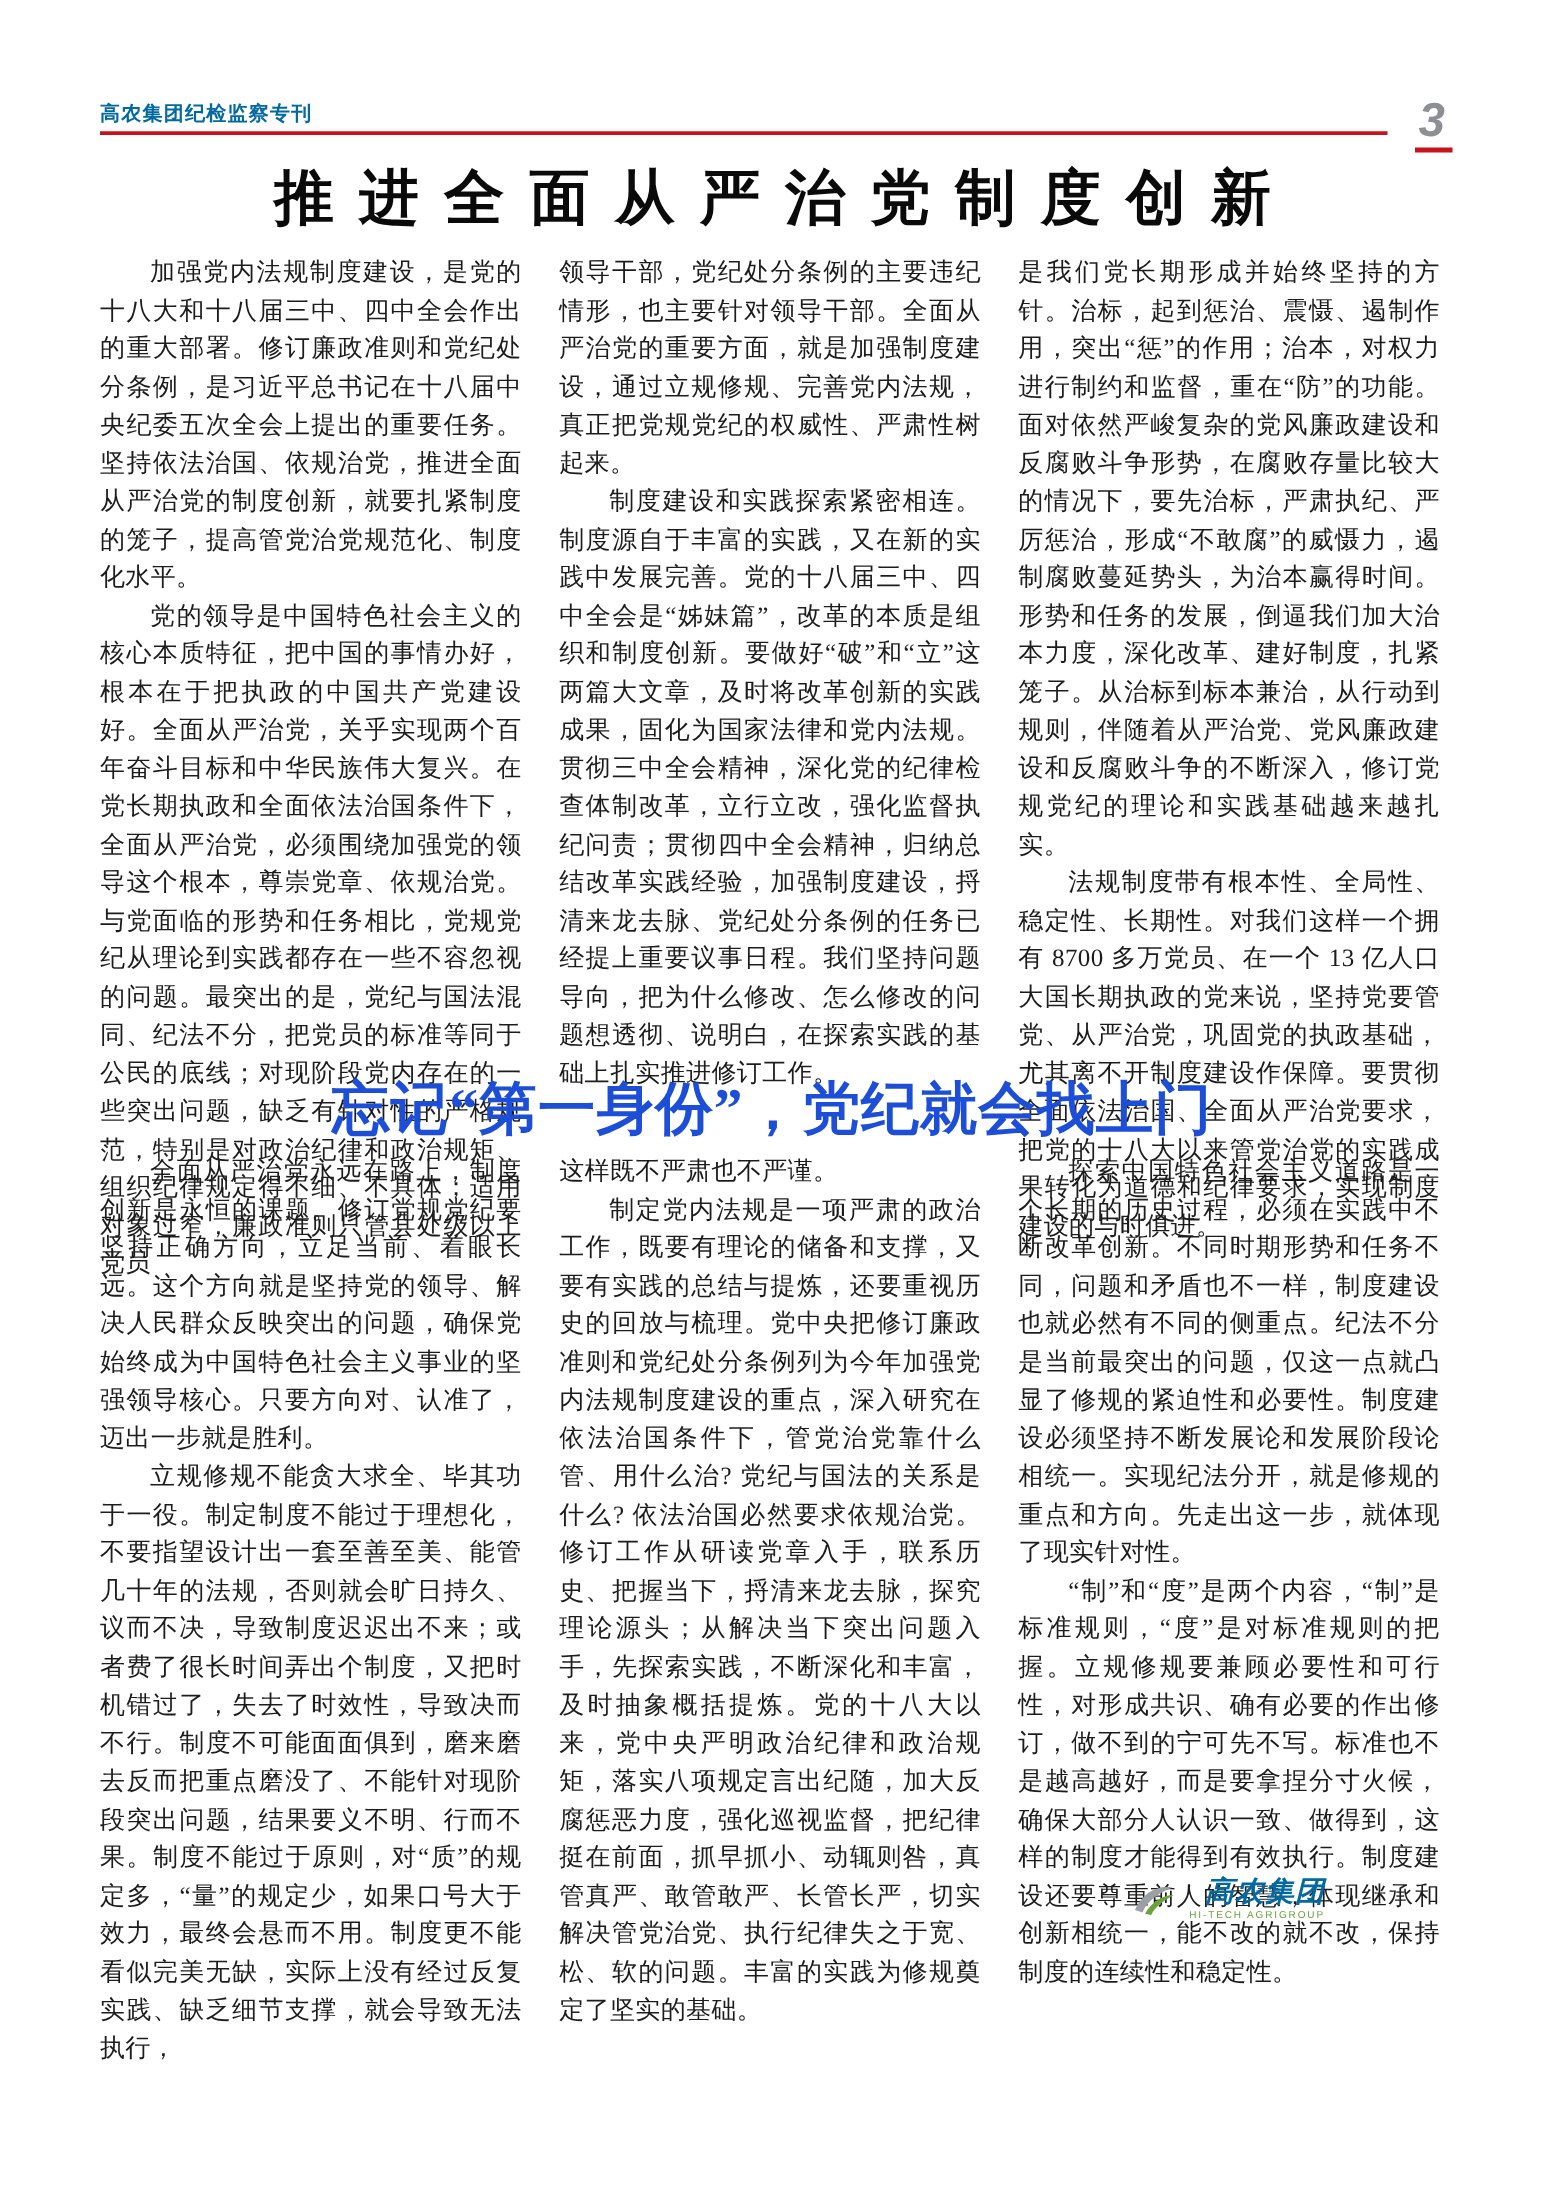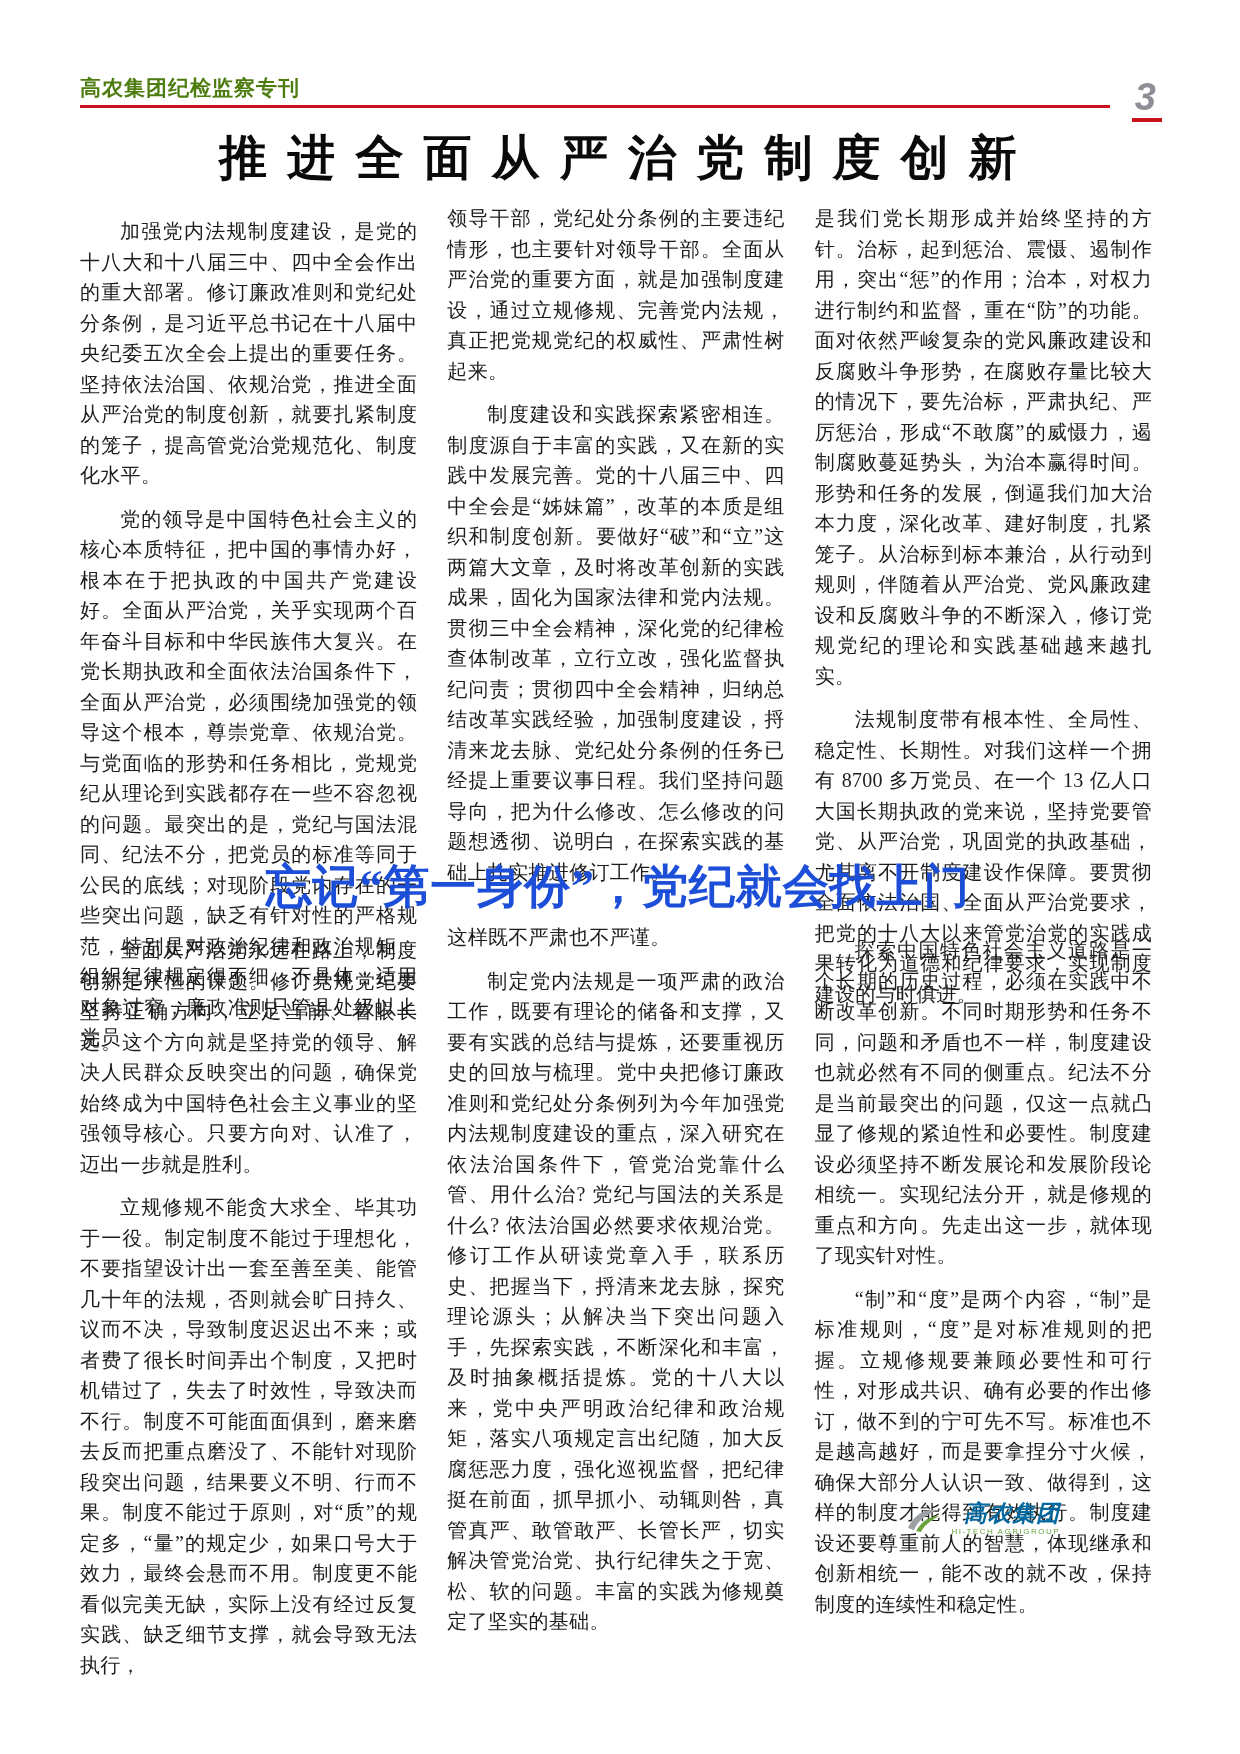--- a/index.html
+++ b/index.html
@@ -26,23 +26,23 @@
     position: absolute;
     left: 80px; right: 84px;
     top: 68px;
     height: 40px;
   }
   .masthead {
     position: absolute;
     left: 0; bottom: 6px;
     font-family: "Liberation Sans", "DejaVu Sans", sans-serif;
     font-weight: bold;
-    font-size: 21px;
+    font-size: 16px;
     letter-spacing: 1px;
-    color: #4d7c0f;
+    color: #0369a1;
   }
   .masthead-rule {
     position: absolute;
     left: 0; right: 46px;
     bottom: 0;
     height: 3px;
     background: #c8121c;
   }
   .page-number {
     position: absolute;
@@ -86,21 +86,21 @@
   .columns-a1 { top: 203px; }
   .columns-a2 { top: 922px; }
   .col p {
     margin: 0;
     font-size: 20px;
     line-height: 30.5px;
     text-align: justify;
     text-justify: inter-character;
     letter-spacing: 0.3px;
   }
-  .col p.indent { text-indent: 2em; margin-top: 13px; }
+  .col p.indent { text-indent: 2em; }
 
   
   .headline-2 {
     position: absolute;
     left: 80px; right: 84px;
     top: 856px;
     text-align: center;
     font-family: "Liberation Serif", "DejaVu Serif", serif;
     font-weight: bold;
     font-size: 46px;

